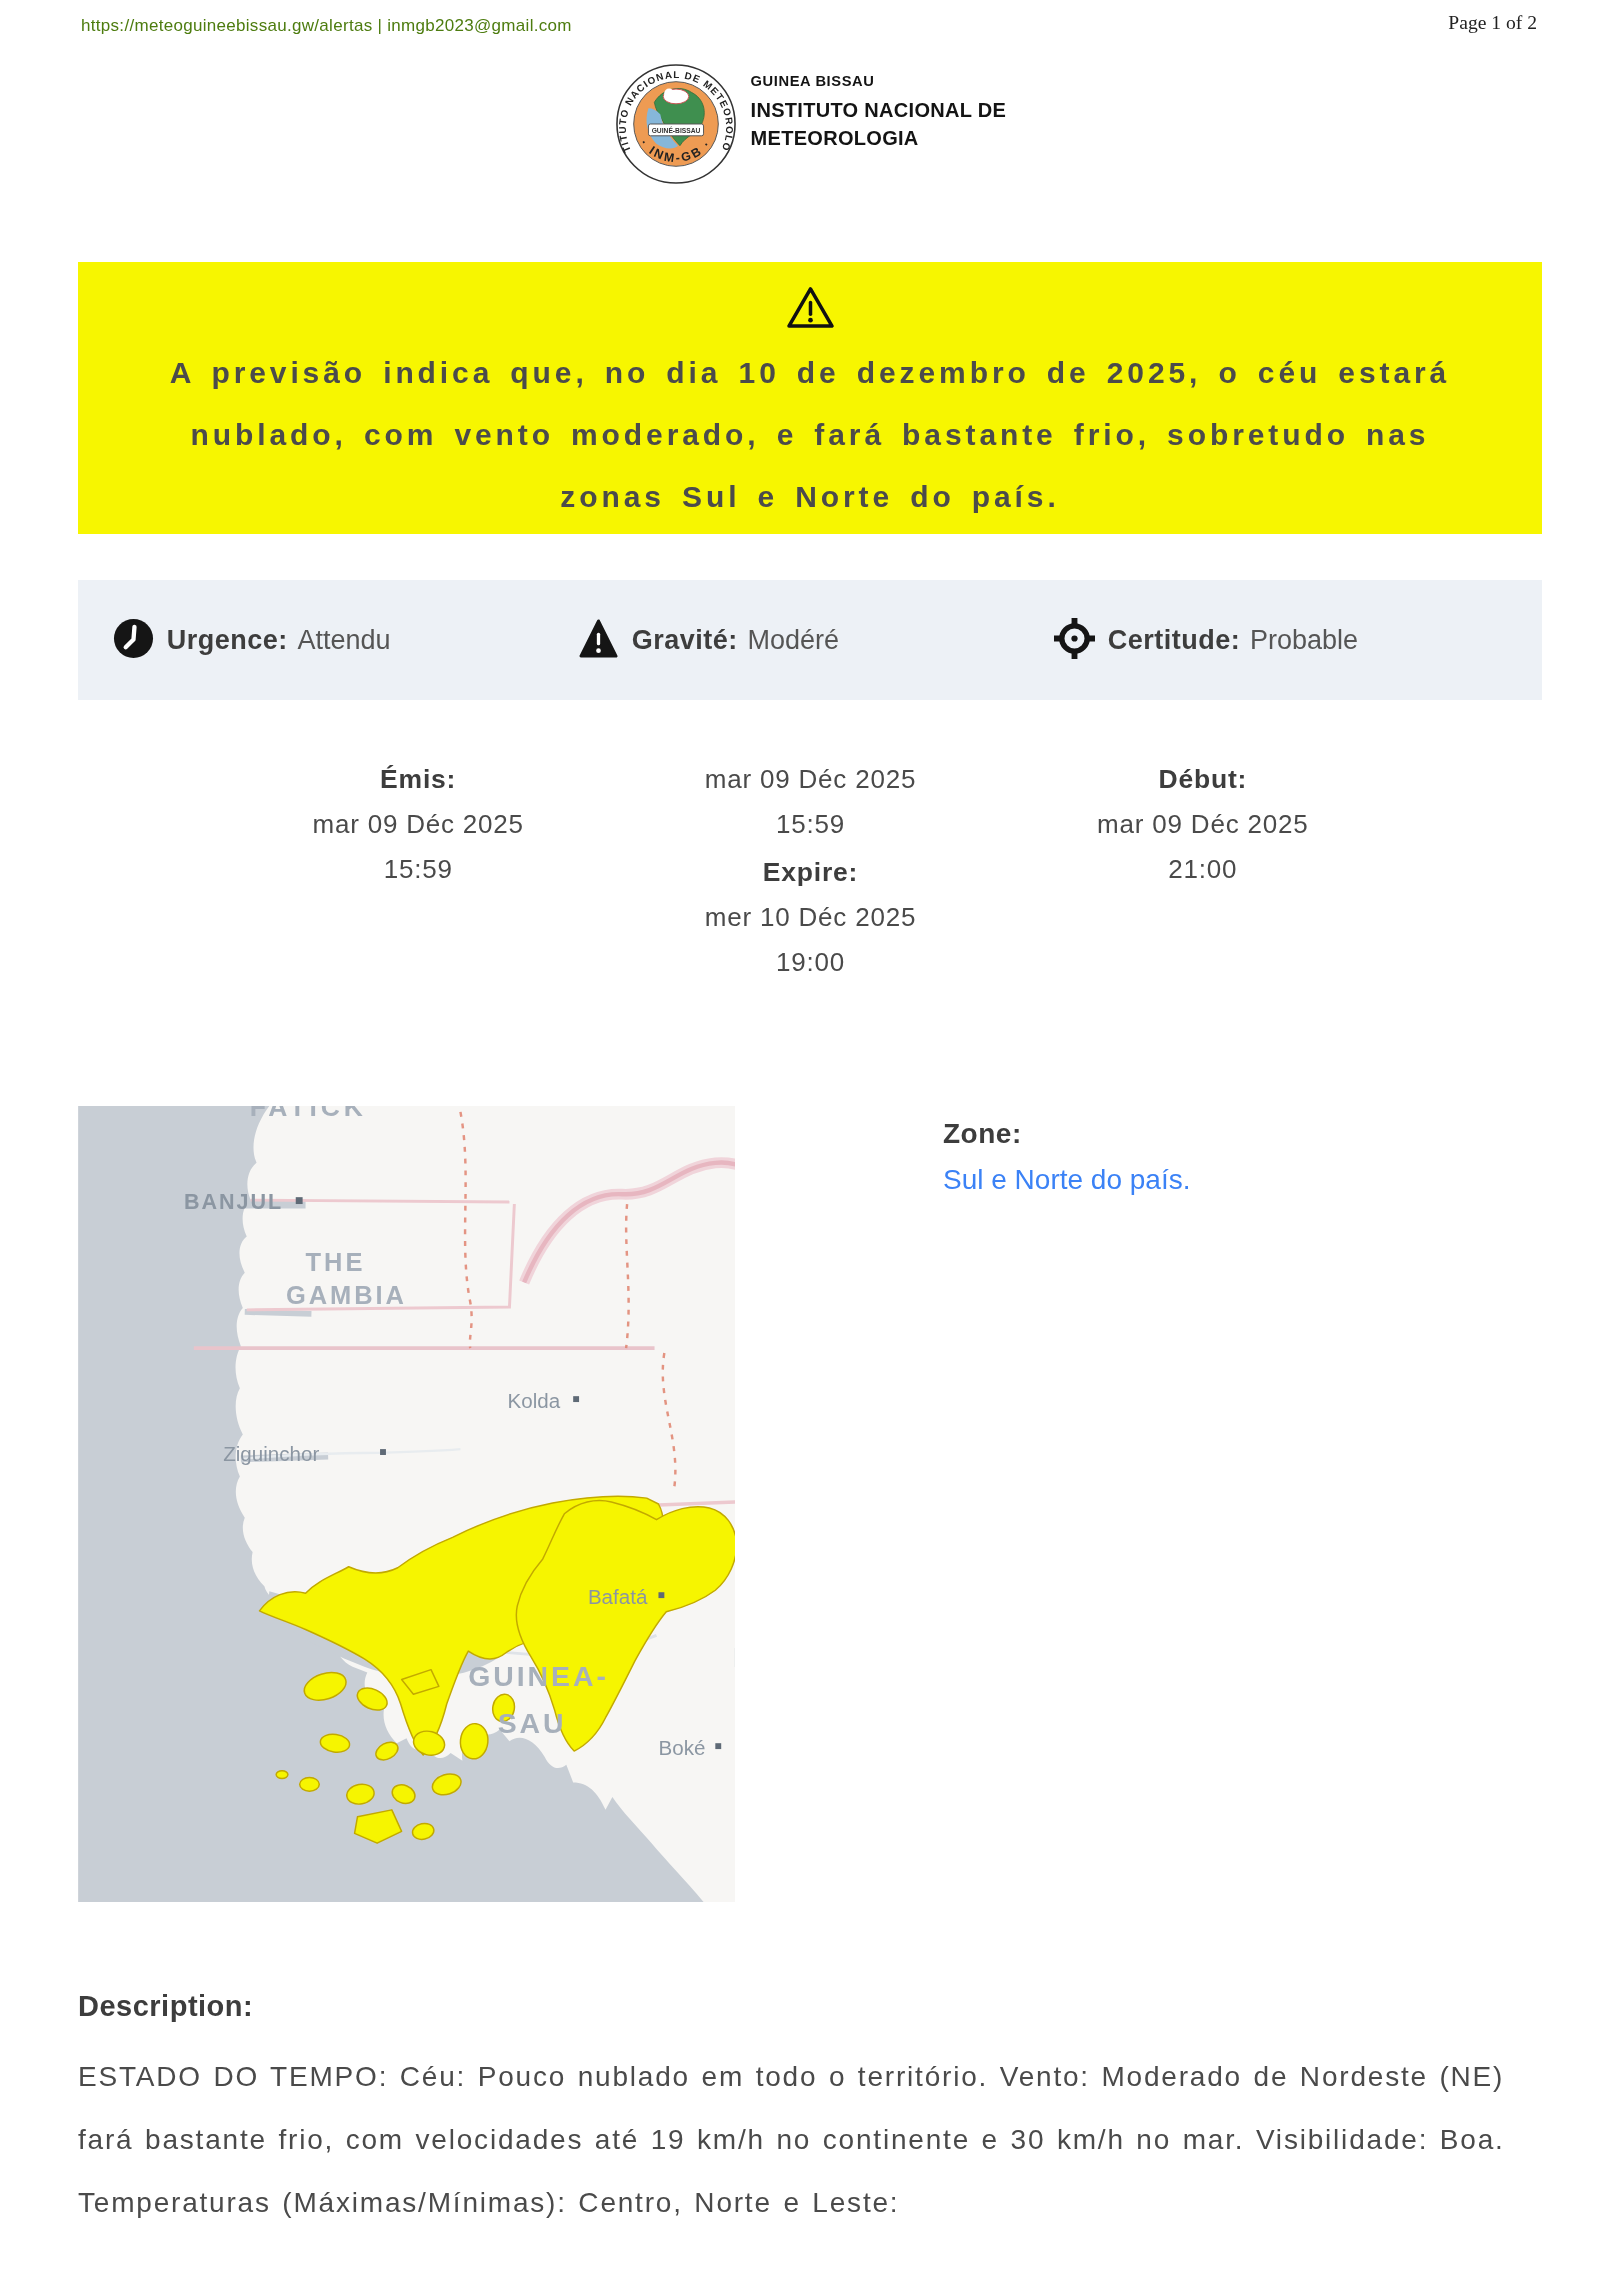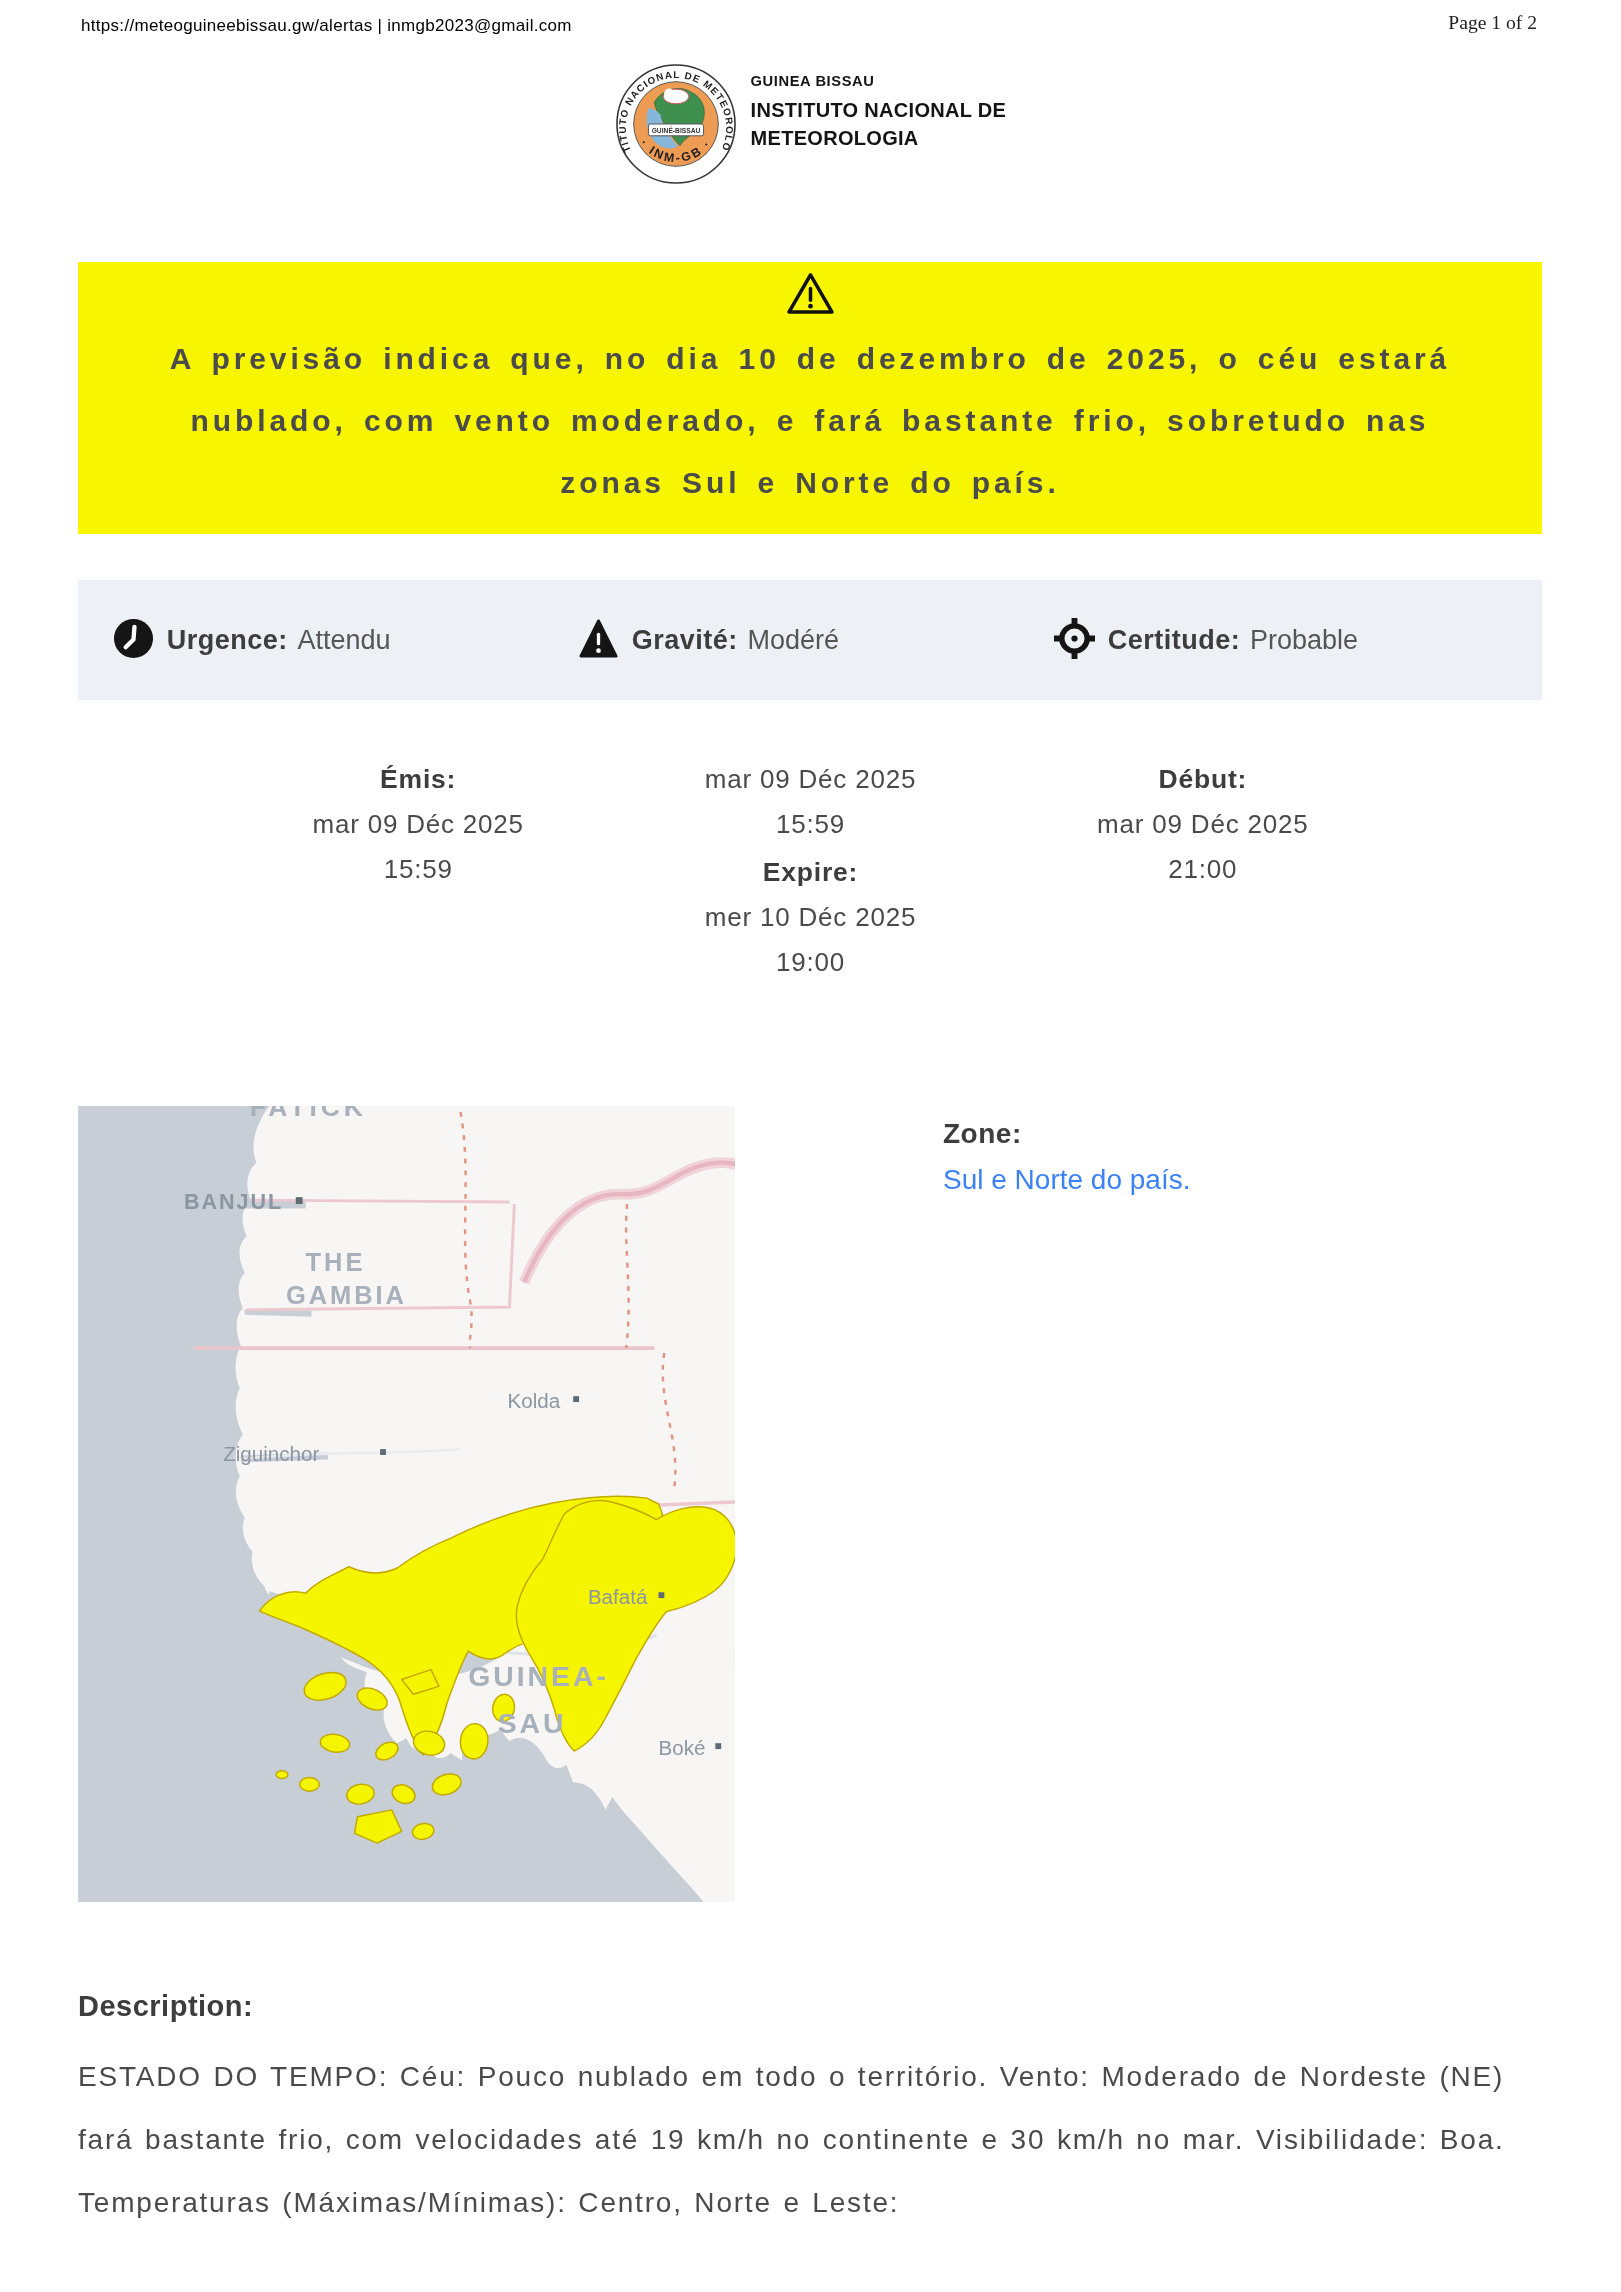--- a/index.html
+++ b/index.html
@@ -2,29 +2,29 @@
 <html><head>
 <meta charset="utf-8">
 <style>
   * { margin:0; padding:0; box-sizing:border-box; }
   html,body { background:#ffffff; }
   body {
     width:1621px; height:2293px; position:relative;
     font-family:"Liberation Sans", sans-serif; color:#4a4a4a;
   }
   
-  .hdr-left { position:absolute; left:81px; top:15.7px; font-size:17px; color:#000000; letter-spacing:0.3px; }
+  .hdr-left { position:absolute; left:81px; top:15.7px; font-size:17px; color:#4d7c0f; letter-spacing:0.3px; }
   .hdr-right { position:absolute; right:84px; top:11.8px; font-size:19.6px; color:#222; font-family:"Liberation Serif", serif; }
   
   .logo-row { position:absolute; left:0; top:63px; width:100%; display:flex; justify-content:center; align-items:flex-start; }
   .logo-text { margin-left:13.7px; padding-top:9.8px; color:#141414; }
   .logo-country { font-size:14.7px; font-weight:bold; letter-spacing:0.6px; }
   .logo-inst { font-size:20px; font-weight:bold; line-height:28px; letter-spacing:0.3px; margin-top:6.9px; }
   
-  .banner { position:absolute; left:78px; top:262px; width:1464px; height:272px; background:#F7F600; text-align:center; padding-top:9px; }
+  .banner { position:absolute; left:78px; top:262px; width:1464px; height:272px; background:#F7F600; text-align:center; padding-top:23px; }
   .banner-text { margin-top:7.8px; font-size:30px; font-weight:bold; color:#4b4b4b; line-height:62px; letter-spacing:3.9px; word-spacing:4.9px; padding:0 59px; }
   
   .statusbar { position:absolute; left:78px; top:580px; width:1464px; height:120px; background:#edf1f6; }
   .status-item { position:absolute; top:0; height:120px; display:flex; align-items:center; }
   .status-item .lbl { font-size:27px; font-weight:bold; color:#3d3d3d; margin-left:12.7px; letter-spacing:0.5px; }
   .status-item .val { font-size:27px; color:#555; margin-left:9.8px; }
   .si-1 { left:35px; } .si-2 { left:500px; } .si-3 { left:976px; }
   
   .dates { position:absolute; left:235px; top:757px; width:1151px; display:grid; grid-template-columns:1fr 1fr 1fr; text-align:center;gap:26px; }
   .dates .dlabel { font-size:26.5px; font-weight:bold; color:#3d3d3d; line-height:45px; letter-spacing:0.8px; }

